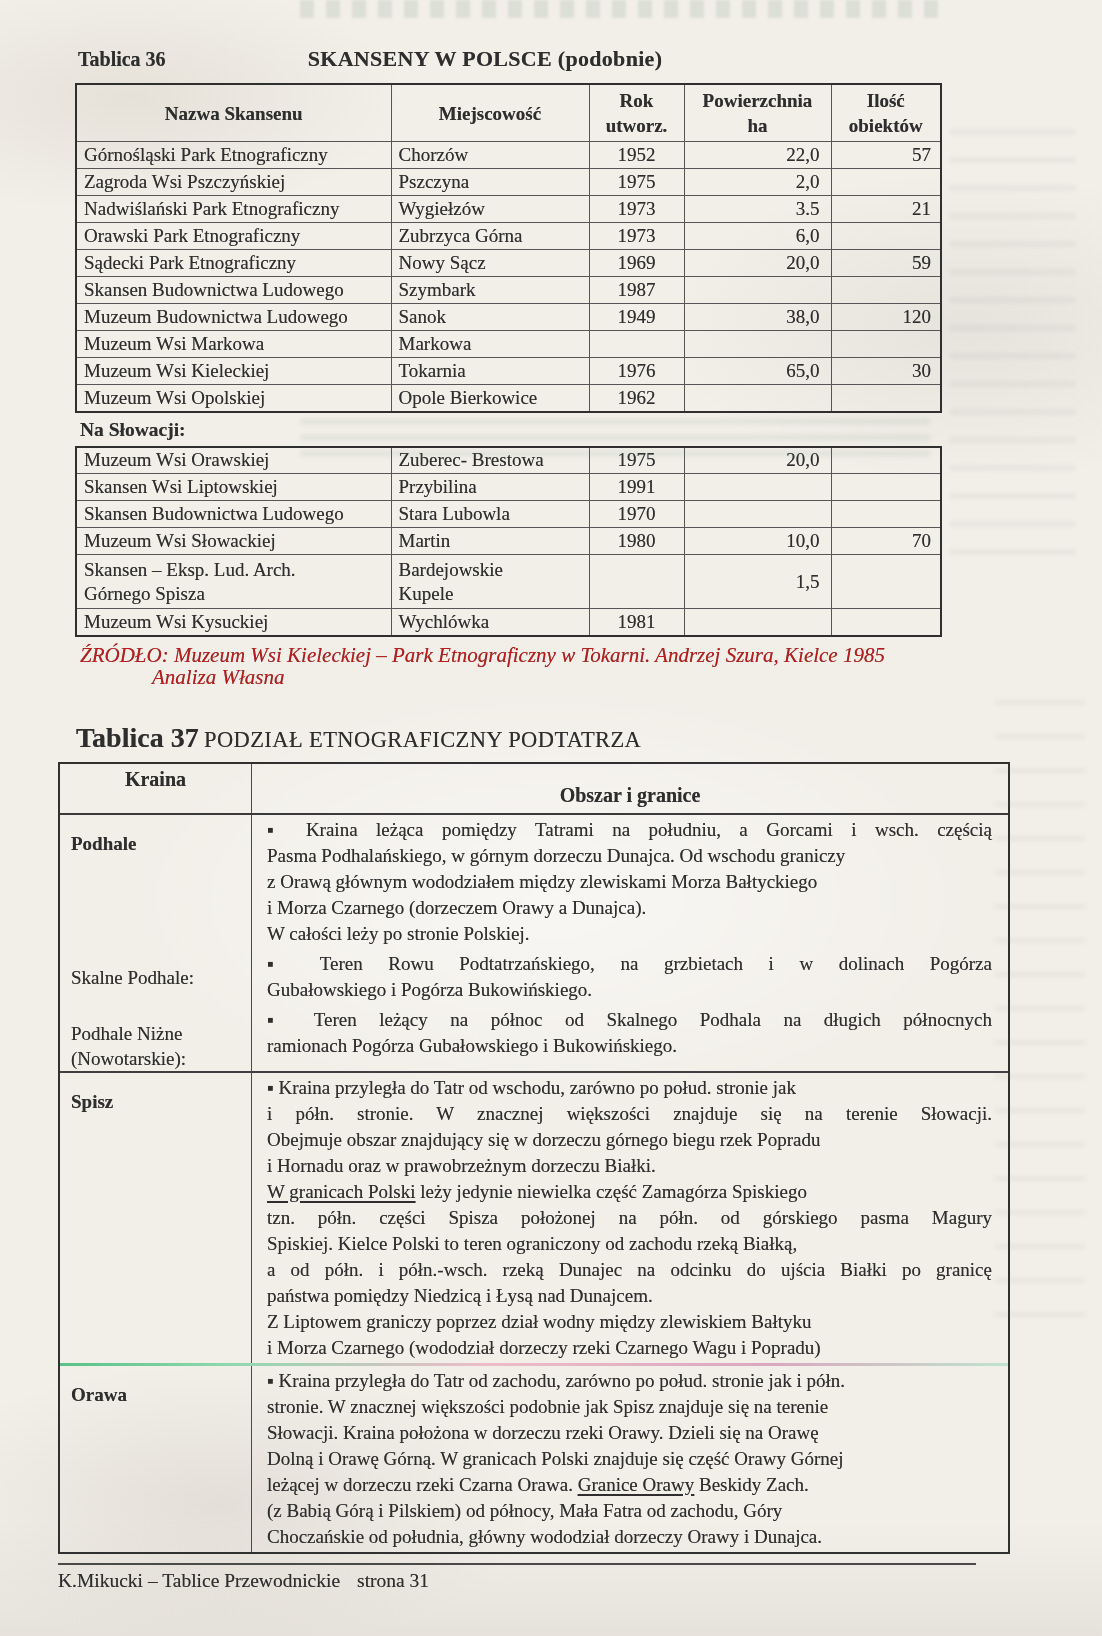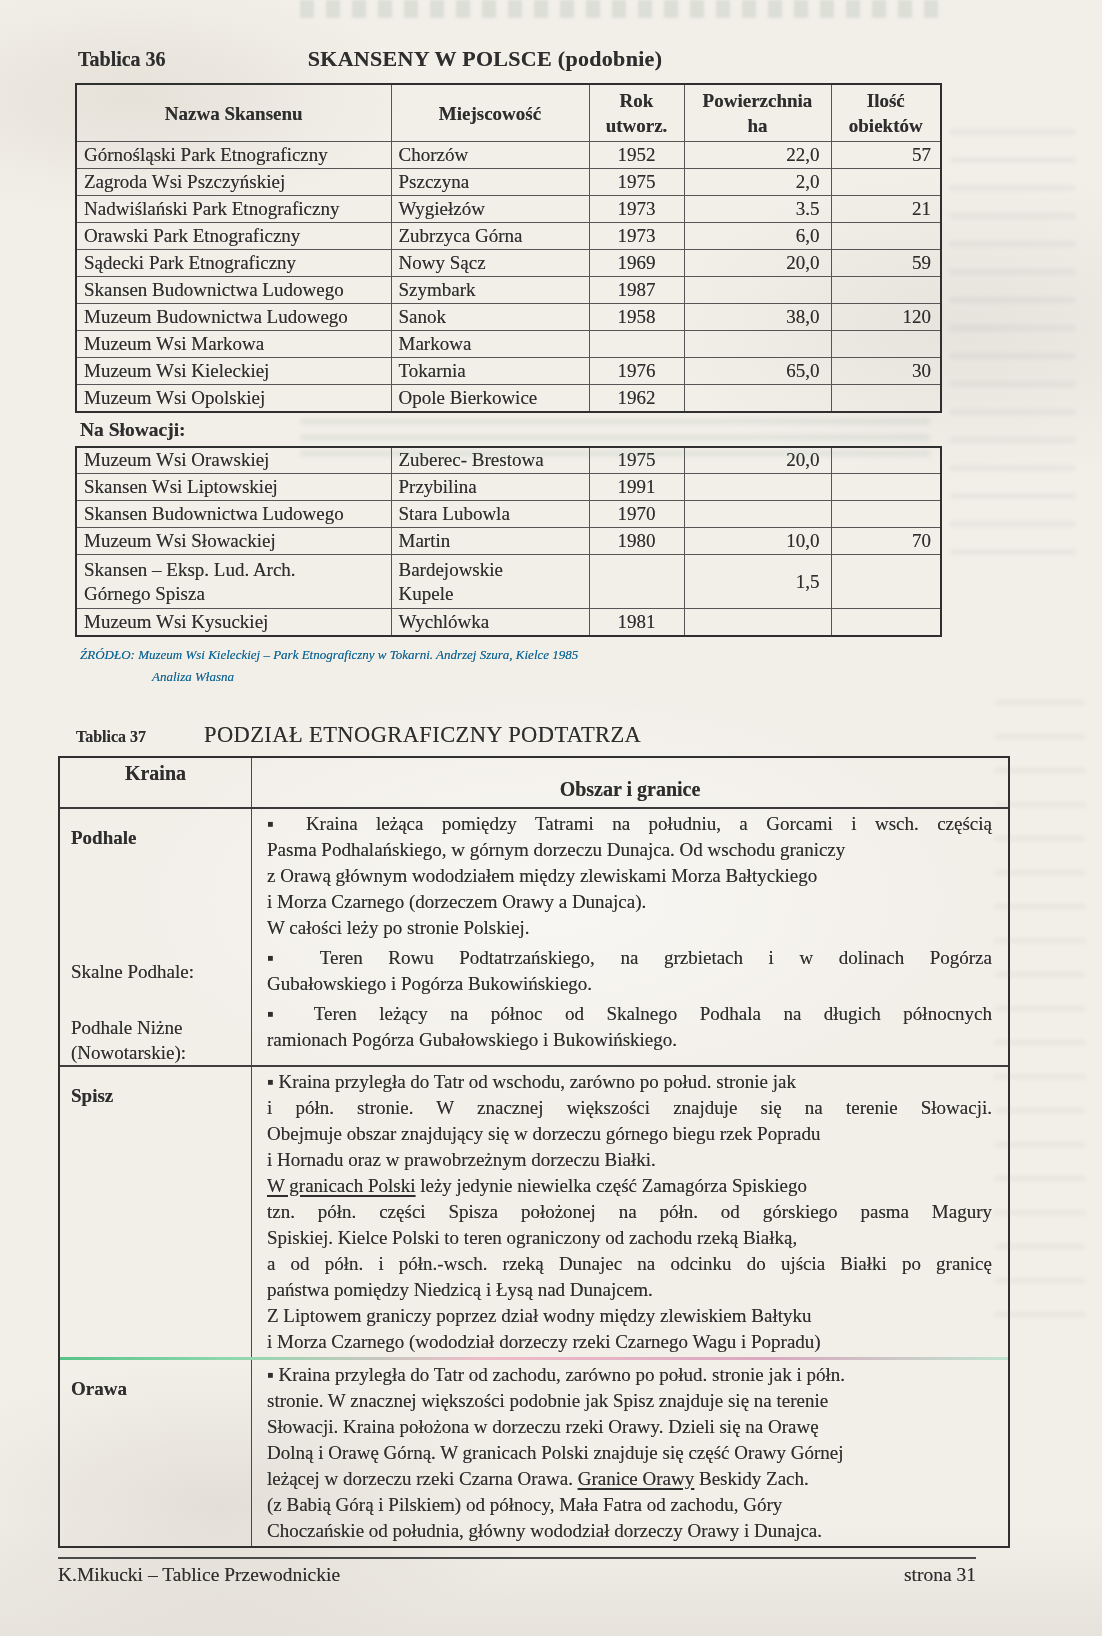--- a/index.html
+++ b/index.html
@@ -46,26 +46,26 @@
   table.t36 th{font-weight:bold;text-align:center;line-height:25px;padding:3px 2px;vertical-align:middle;}
   table.t36 td{height:27px;line-height:24px;vertical-align:middle;}
   table.t36 td.col0{padding-left:7px;}
   table.t36 td.col1{padding-left:7px;}
   table.t36 td.col2{text-align:center;}
   table.t36 td.col3{text-align:right;padding-right:11px;}
   table.t36 td.col4{text-align:right;padding-right:9px;}
   table.t36 tr.tall td{height:54px;}
   col.w0{width:315px;}col.w1{width:198px;}col.w2{width:95px;}col.w3{width:147px;}col.w4{width:110px;}
   .na-slowacji{margin:6px 0 5px 80px;font-weight:bold;font-size:19.5px;}
-  .source{margin:7px 0 16px 80px;font-style:italic;font-size:13px;line-height:22px;color:#0369a1;}
+  .source{margin:7px 0 16px 80px;font-style:italic;font-size:21px;line-height:22px;color:#b91c1c;}
   .source-line2{padding-left:72px;}
 
   
   .t37-caption{display:flex;align-items:baseline;margin:34px 0 8px 76px;}
-  .t37-cap-label{font-weight:bold;font-size:16px;width:128px;flex:none;}
+  .t37-cap-label{font-weight:bold;font-size:28px;width:128px;flex:none;}
   .t37-cap-title{font-weight:normal;font-size:22.5px;letter-spacing:.4px;}
   .t37{margin-left:58px;width:952px;border:2.4px solid #303030;box-sizing:border-box;background:transparent;}
   .t37-head{display:flex;border-bottom:2.2px solid #3a3a3a;font-size:20px;}
   .t37-head .k{width:192px;flex:none;text-align:center;font-weight:bold;padding:4px 0 6px;
     border-right:1.6px solid #4a4a4a;box-sizing:border-box;}
   .t37-head .o{flex:1;text-align:center;font-weight:bold;padding:20px 0 6px;}
   .t37-row{}
   .t37-row.div-normal{border-bottom:2px solid #3f3f3f;}
   .t37-row.div-green{border-bottom:3px solid;
     border-image:linear-gradient(90deg,#57c287 0%,#8fd8ae 18%,#eebbc8 45%,#d9a8c0 75%,#bfe4cd 100%) 1;}
@@ -73,21 +73,21 @@
   .t37-label{width:192px;flex:none;border-right:1.6px solid #4a4a4a;box-sizing:border-box;
     padding:16px 6px 0 11px;font-size:19px;line-height:25px;white-space:pre-line;}
   .t37-label.bold{font-weight:bold;}
   .t37-text{flex:1;box-sizing:border-box;padding:2px 16px 2px 15px;}
   .t37-line{font-size:19px;line-height:26px;}
   .t37-line.just{text-align:justify;text-align-last:justify;}
   .underline{text-decoration:underline;text-underline-offset:3px;text-decoration-thickness:1.5px;}
 
   
   .footer-rule{margin:9px 0 0 58px;width:918px;border-top:2.2px solid #4a4a4a;}
-  .footer{margin:5px 0 0 58px;width:918px;display:flex;justify-content:space-between;font-size:19.5px;}
+  .footer{margin:5px 0 0 58px;width:918px;display:flex;justify-content:flex-start;font-size:19.5px;gap:17px;}
 </style>
 </head>
 <body>
 
 <div class="page">
   <div class="art art1"></div>
   <div class="art art2"></div>
   <div class="art art3"></div>
   <div class="art art4"></div>
 
@@ -155,21 +155,21 @@
         <tr>
           <td class="col0">Skansen Budownictwa Ludowego</td>
           <td class="col1">Szymbark</td>
           <td class="col2">1987</td>
           <td class="col3"></td>
           <td class="col4"></td>
         </tr>
         <tr>
           <td class="col0">Muzeum Budownictwa Ludowego</td>
           <td class="col1">Sanok</td>
-          <td class="col2">1958</td>
+          <td class="col2">1949</td>
           <td class="col3">38,0</td>
           <td class="col4">120</td>
         </tr>
         <tr>
           <td class="col0">Muzeum Wsi Markowa</td>
           <td class="col1">Markowa</td>
           <td class="col2"></td>
           <td class="col3"></td>
           <td class="col4"></td>
         </tr>

